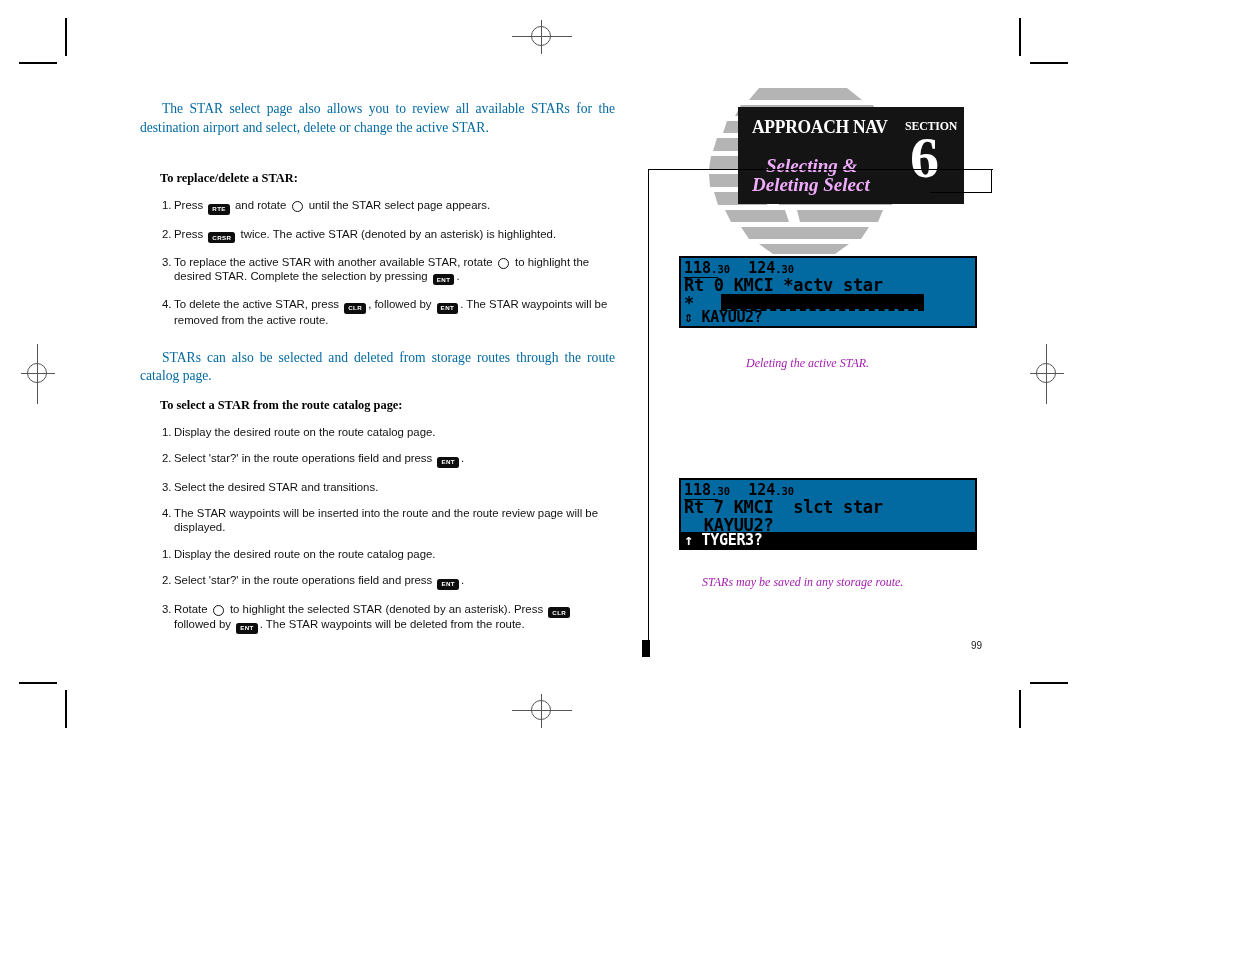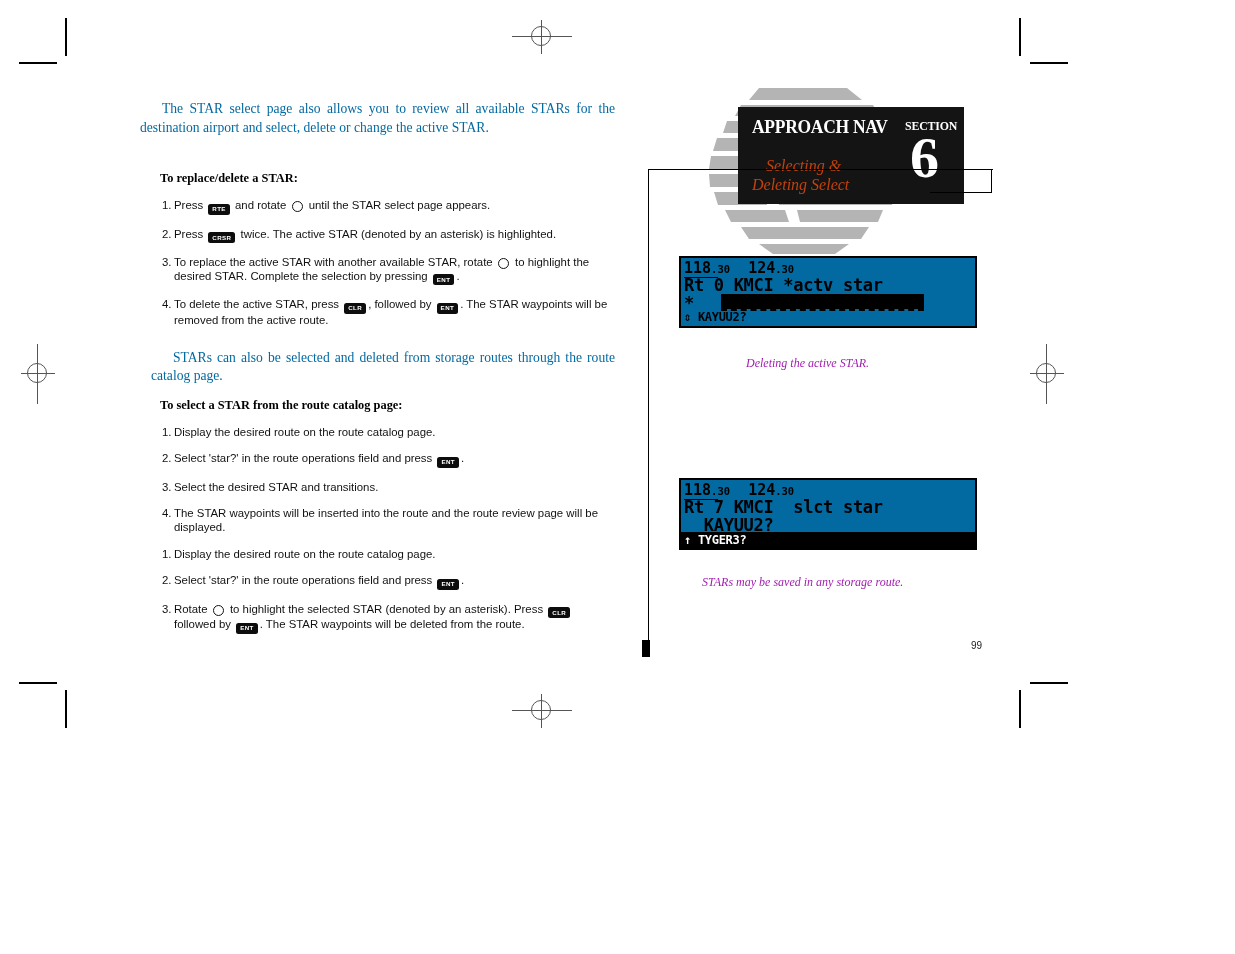--- a/index.html
+++ b/index.html
@@ -20,21 +20,21 @@
   .reg.tall .vl{top:-13px;height:60px;}
 
   
   .textcol{position:absolute;left:140px;top:100px;width:475px;}
   .para{
     font-family:"Liberation Serif", serif;
     font-size:13.6px;line-height:18.5px;color:#0369a1;
     text-align:justify;margin:0;
   }
   .para.p1{text-indent:22px;}
-  .para.p2{text-indent:22px;margin-top:21px;margin-left:11px;}
+  .para.p2{text-indent:22px;margin-top:21px;}
 
   .subhead{
     font-family:"Liberation Serif", serif;font-weight:bold;
     font-size:12.4px;color:#000;margin:0;padding-left:20px;
   }
   .sh1{margin-top:34px;}
   .sh2{margin-top:12px;}
   .sh3{margin-top:13px;}
 
   .steps{margin:0;padding:0;list-style:none;}
@@ -78,22 +78,22 @@
     background:#141414;color:#fff;
   }
   .sechead .title{
     position:absolute;left:14px;top:10px;width:150px;
     font-family:"Liberation Serif", serif;font-weight:bold;
     font-size:19px;letter-spacing:-.3px;line-height:19px;
     transform:scaleX(.92);transform-origin:left top;
   }
   .sechead .sub1,.sechead .sub2{
     position:absolute;left:28px;
-    font-family:"Liberation Serif", serif;font-weight:normal;font-style:italic;
-    font-size:16px;line-height:15px;color:#c2410c;
+    font-family:"Liberation Serif", serif;font-weight:bold;font-style:italic;
+    font-size:19px;line-height:15px;color:#f0abfc;
   }
   .sechead .sub1{top:51px;}
   .sechead .sub2{top:70px;left:14px;}
   .sechead .secword{
     position:absolute;left:167px;top:11px;
     font-family:"Liberation Serif", serif;font-weight:bold;
     font-size:13.2px;letter-spacing:-.2px;
     transform:scaleX(.9);transform-origin:left top;
   }
   .sechead .secnum{
@@ -118,21 +118,21 @@
   .lcd .freq .sm{font-size:10.5px;}
   .lcd .freq .gap{letter-spacing:0;}
   .underline{position:absolute;left:3px;top:18.5px;width:34px;height:1.6px;background:#000;}
   .lcd .line2{
     top:18px;left:3px;font-size:17px;line-height:19px;font-weight:bold;letter-spacing:-.3px;
   }
   .lcd .line3{
     top:36px;left:3px;font-size:17px;line-height:19px;font-weight:bold;letter-spacing:-.3px;
   }
   .lcd .line4{
-    top:52px;left:3px;font-size:12px;line-height:19px;font-weight:bold;letter-spacing:-.3px;
+    top:52px;left:3px;font-size:15px;line-height:19px;font-weight:bold;letter-spacing:-.3px;
   }
   .hl-bar{position:absolute;background:#000;}
   .dashrow{position:absolute;left:40px;top:51px;width:203px;height:0;
     border-top:2.4px dashed #000;}
   .fullbar{position:absolute;left:0;top:52px;width:100%;height:18px;background:#000;}
 
   .caption{
     position:absolute;font-family:"Liberation Serif", serif;font-style:italic;
     font-size:12px;color:#a21caf;white-space:nowrap;
   }

